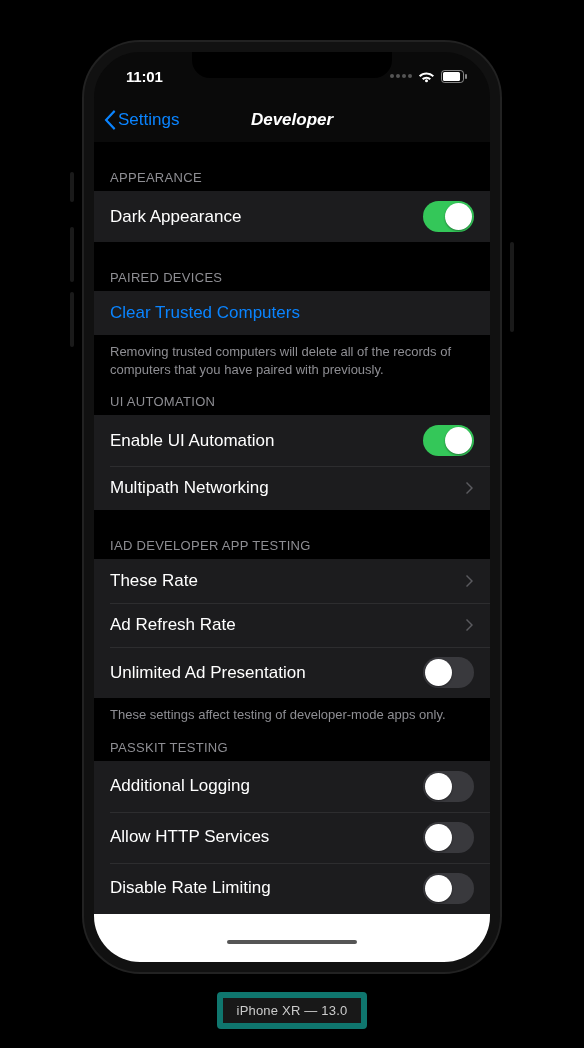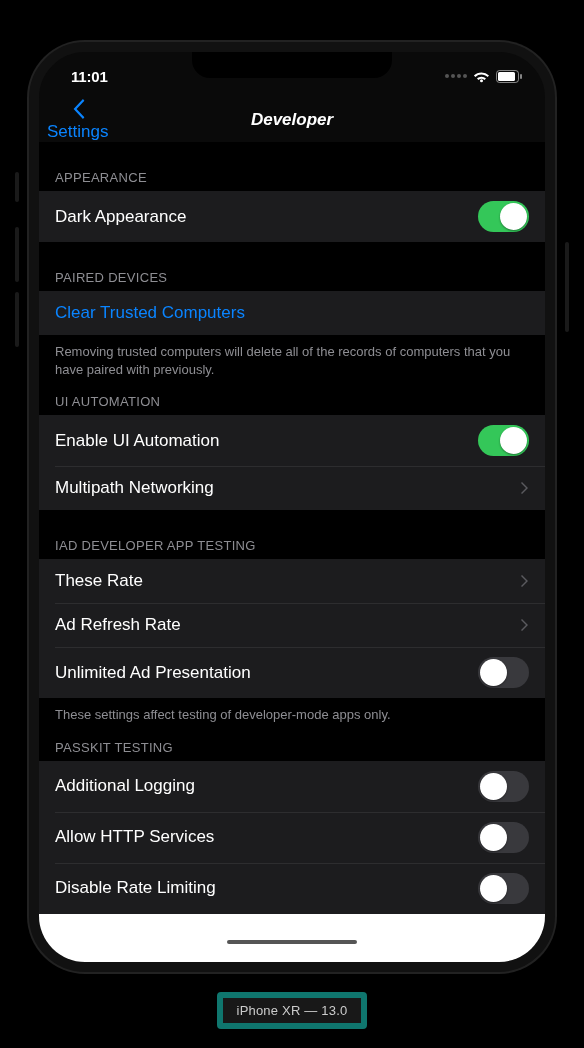--- a/index.html
+++ b/index.html
@@ -8,21 +8,21 @@
       font-family: -apple-system, 'Helvetica Neue', Helvetica, Arial, sans-serif;
       width: 584px;
       height: 1048px;
       display: flex;
       flex-direction: column;
       align-items: center;
       justify-content: flex-start;
       padding-top: 42px;
     }
     .device-frame {
-      width: 526px;
+      width: 416px;
       height: 930px;
       border-radius: 56px;
       background: #0a0a0a;
       border: 10px solid #111;
       box-shadow: 0 0 0 2px #222;
       position: relative;
       overflow: hidden;
       display: flex;
       flex-direction: column;
     }
@@ -64,21 +64,20 @@
       position: relative;
       padding: 0 8px;
     }
     .back-button {
       display: flex;
       align-items: center;
       color: #0a84ff;
       font-size: 17px;
       cursor: pointer;
       gap: 2px;
-      flex-direction: column;
     }
     .back-chevron svg { display:block; }
     .nav-title {
       position: absolute;
       left: 50%;
       transform: translateX(-50%);
       color: #fff;
       font-size: 17px;
       font-weight: 600;
       font-style: italic;

